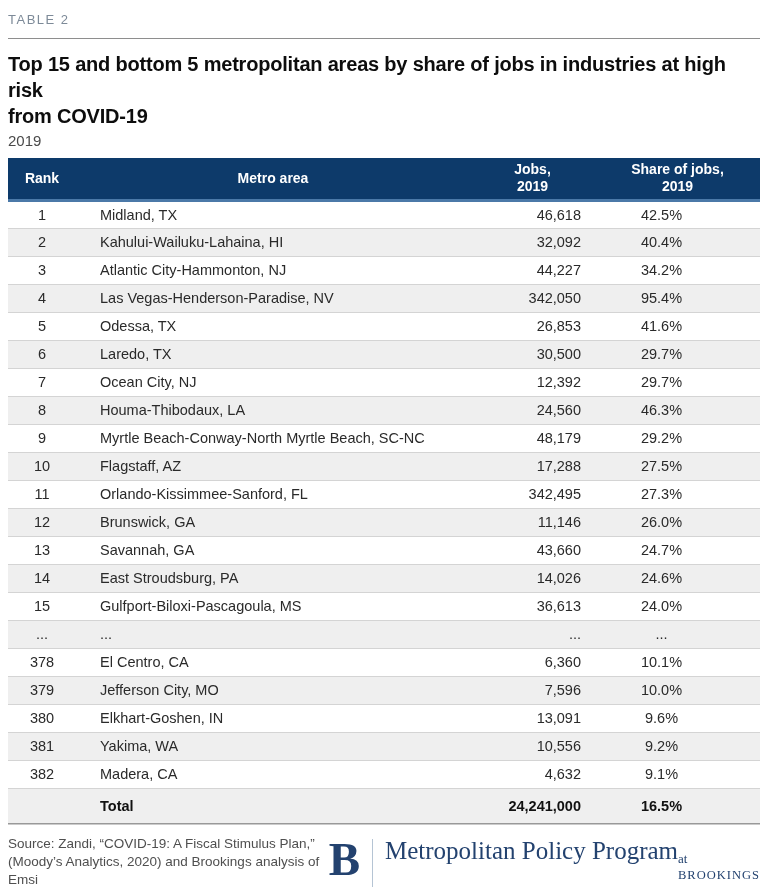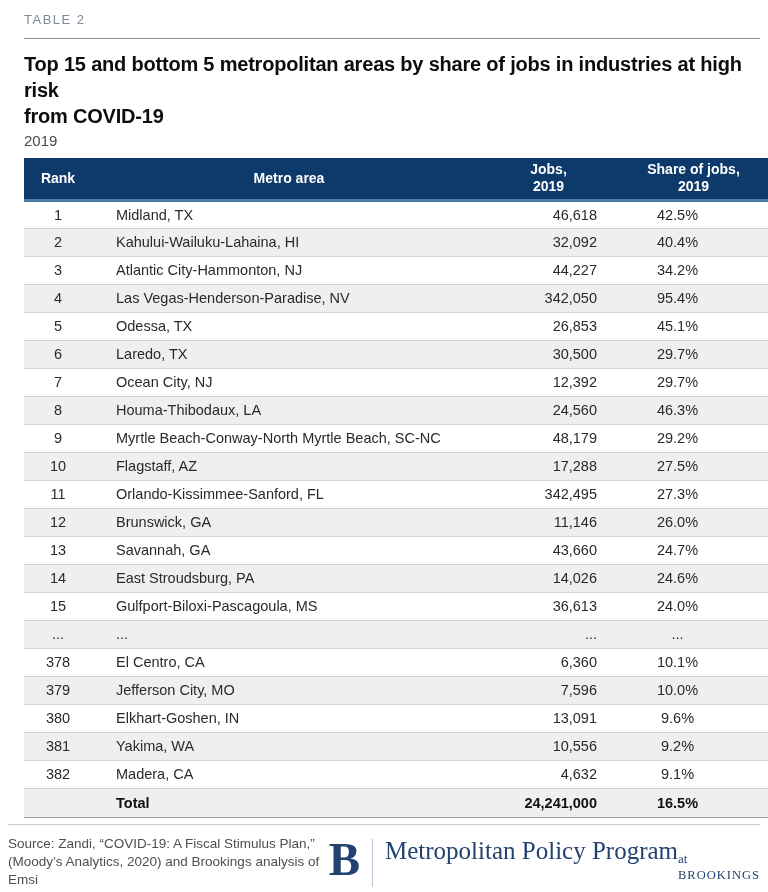--- a/index.html
+++ b/index.html
@@ -4,21 +4,21 @@
 <style>
   * { margin:0; padding:0; box-sizing:border-box; }
   html,body { background:#ffffff; }
   body {
     width:768px; height:892px;
     font-family:"Liberation Sans", sans-serif;
     color:#1a1a1a;
     position:relative;
     overflow:hidden;
   }
-  .page { padding:12px 8px 0 24px; }
+  .page { padding:12px 8px 0 8px; }
 
   .kicker {
     font-size:13px; letter-spacing:1.5px; color:#7d8a98;
     text-transform:uppercase; margin-bottom:11px;
   }
   .kicker-rule { border:none; border-top:1px solid #8e8e8e; margin:0 0 12px 0; }
 
   .title {
     font-size:20px; font-weight:bold; color:#0d0d0d;
     line-height:1.3; letter-spacing:-0.2px; white-space:pre-line;
@@ -47,21 +47,21 @@
   tbody tr:nth-child(even) { background:#efefef; }
   td.col-rank  { text-align:center; }
   td.col-metro { text-align:left; padding-left:24px; }
   td.col-jobs  { text-align:right; padding-right:14px; }
   td.col-share { text-align:center; padding-right:32px; }
 
   tr.total-row { background:#efefef; }
   tr.total-row td {
     font-weight:bold; color:#111;
     border-top:1px solid #999999; border-bottom:1px solid #999999;
-    height:29px;
+    height:35px;
   }
 
   .footer {
     position:absolute; left:8px; right:8px; top:824px;
     border-top:1px solid #cbcbcb; padding-top:10px;
     display:flex; justify-content:flex-end; align-items:flex-start;
   }
   .source {
     font-size:13.5px; color:#4f4f4f; line-height:1.35;
     white-space:pre-line; width:395px;
@@ -134,21 +134,21 @@
         <tr>
           <td class="col-rank">4</td>
           <td class="col-metro">Las Vegas-Henderson-Paradise, NV</td>
           <td class="col-jobs">342,050</td>
           <td class="col-share">95.4%</td>
         </tr>
         <tr>
           <td class="col-rank">5</td>
           <td class="col-metro">Odessa, TX</td>
           <td class="col-jobs">26,853</td>
-          <td class="col-share">45.1%</td>
+          <td class="col-share">41.6%</td>
         </tr>
         <tr>
           <td class="col-rank">6</td>
           <td class="col-metro">Laredo, TX</td>
           <td class="col-jobs">30,500</td>
           <td class="col-share">29.7%</td>
         </tr>
         <tr>
           <td class="col-rank">7</td>
           <td class="col-metro">Ocean City, NJ</td>

